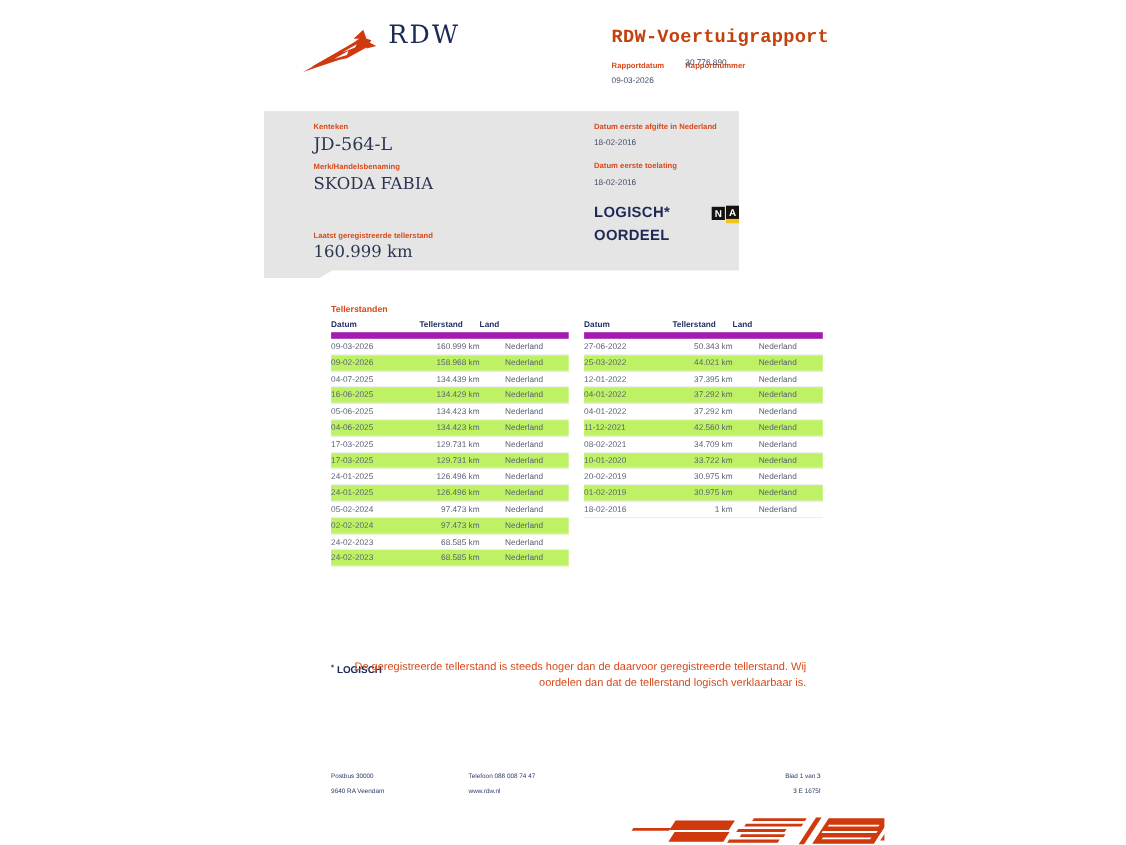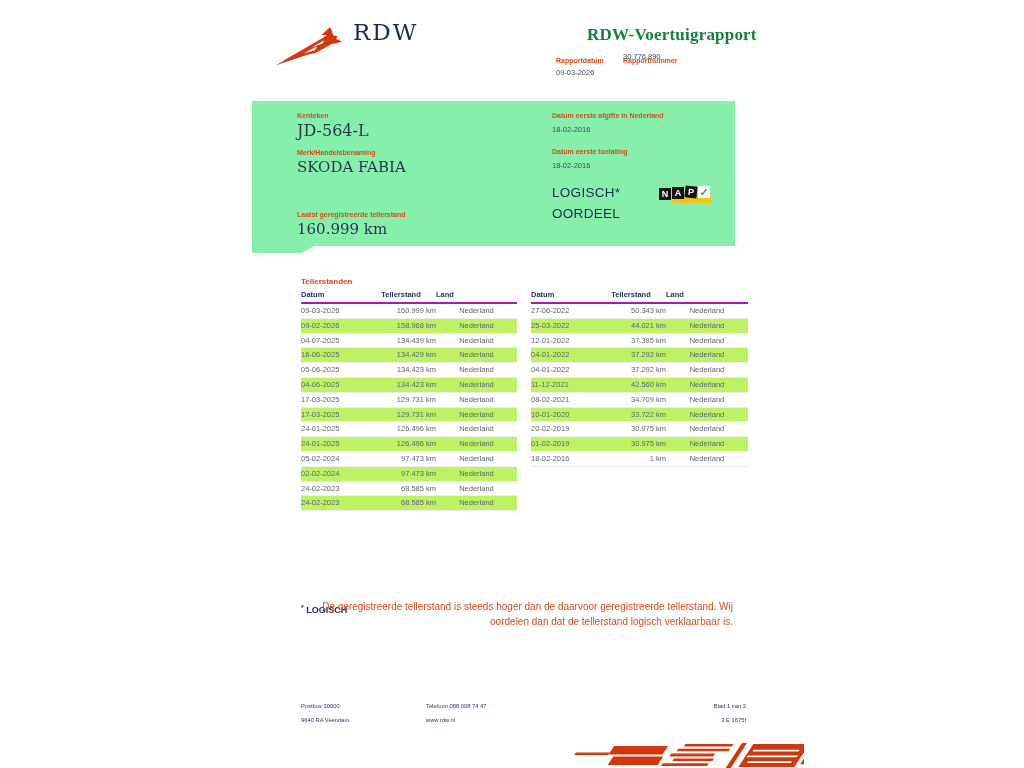--- a/index.html
+++ b/index.html
@@ -10,37 +10,37 @@
   }
   .abs { position:absolute; }
 
   
   .logo-svg { left:258px; top:18px; width:74px; height:52px; }
   .logo-word {
     left:337px; top:19px; font-family:"DejaVu Serif", serif;
     font-size:23px; color:#1c2b55; letter-spacing:2px;
   }
   .doc-title {
-    left:571px; top:25px; font-family:Liberation Serif, serif;
-    font-size:17px; font-weight:bold; color:#15803d; letter-spacing:0.2px;
+    left:540px; top:25px; font-family:Liberation Mono, monospace;
+    font-size:17px; font-weight:bold; color:#c2410c; letter-spacing:0.2px;
   }
   .meta-label { font-size:7px; font-weight:bold; color:#d84a1c; }
   .meta-value { font-size:7.5px; color:#3f4a63; }
 
   
   .summary-box {
-    left:236px; top:101px; width:483px; height:152px;
-    background:#86efac;
+    left:224px; top:101px; width:432px; height:152px;
+    background:#e5e5e5;
     clip-path: polygon(0 0, 100% 0, 100% calc(100% - 7px), 62px calc(100% - 7px), 50px 100%, 0 100%);
   }
   .fld-label { font-size:7px; font-weight:bold; color:#d84a1c; }
   .fld-value-serif { font-family:"DejaVu Serif", serif; color:#2a3550; }
   .fld-value-sans  { font-size:7.5px; color:#3f4a63; }
   .verdict {
-    font-size:13.5px; font-weight:normal; color:#1e2a55;
+    font-size:13.5px; font-weight:bold; color:#1e2a55;
     line-height:21px; letter-spacing:0.3px;
   }
 
   
   .nap { left:407px; top:82px; width:52px; height:25px; }
   .nap-gold { position:absolute; left:13px; top:10px; width:39px; height:10px; background:#f0c419; }
   .nap-tile {
     position:absolute; width:12px; height:12px; background:#16120f;
     color:#ffffff; font-size:9px; font-weight:bold; text-align:center; line-height:12px;
   }
@@ -53,21 +53,21 @@
   }
 
   
   .tbl-title { left:285px; top:277px; font-size:8px; font-weight:bold; color:#d84a1c; }
   .vtable { top:291px; font-size:7.5px; }
   .vtable.left  { left:285px; width:216px; }
   .vtable.right { left:515px; width:217px; }
   .thead {
     display:grid; grid-template-columns:65px 70px 1fr;
     font-weight:bold; color:#243263; padding-bottom:3px;
-    border-bottom:2px solid #a21caf; height:8px; line-height:8px;
+    border-bottom:6px solid #a21caf; height:8px; line-height:8px;
   }
   .thead .h2 { text-align:center; }
   .thead .h3 { }
   .trow {
     display:grid; grid-template-columns:65px 70px 1fr;
     height:14.8px; line-height:14.3px; box-sizing:border-box;
     color:#5c6377; border-bottom:1px solid #ededf0;
   }
   .trow.alt { background:#bef264; }
   .tcell.c1 { text-align:right; }

